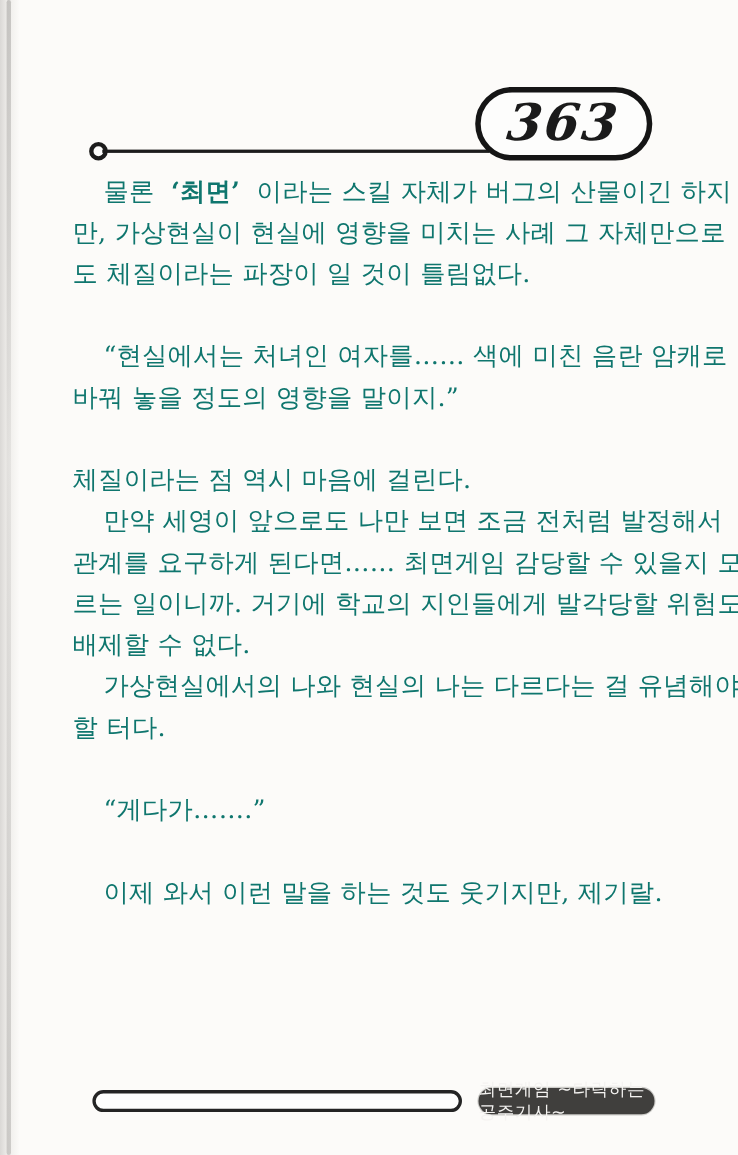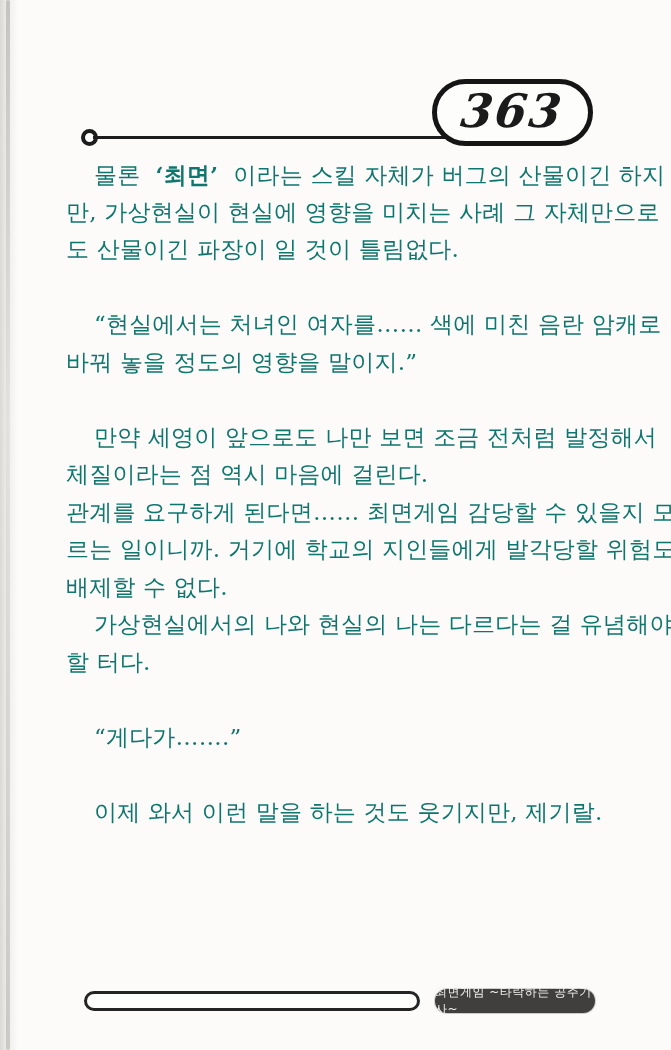--- a/index.html
+++ b/index.html
@@ -50,21 +50,21 @@
   .gap{height:37.5px;}
   .bold{font-weight:bold;}
   
   .footer-pill{
     position:absolute;left:84px;top:991px;width:330px;height:14px;
     border:3px solid #242424;border-radius:11px;background:#fefefd;
   }
   .footer-badge{
     position:absolute;left:435px;top:989px;width:160px;height:24px;
     background:#403f3d;border-radius:12px;
-    color:#f4f3f1;font-size:12px;letter-spacing:.5px;
+    color:#f4f3f1;font-size:16px;letter-spacing:.5px;
     display:flex;align-items:center;justify-content:center;
     font-family:"DejaVu Sans","Liberation Sans",sans-serif;
     box-shadow:0 0 0 1px rgba(64,63,61,.25);
   }
 </style>
 </head>
 <body>
 
 <div class="page">
 
@@ -73,27 +73,27 @@
 
   <div class="rule-dot"></div>
   <div class="rule"></div>
   <div class="page-oval">
     <span class="page-num">363</span>
   </div>
 
   <div class="body-text">
     <div class="line indent"><span>물론  </span><span class="bold">‘최면’</span><span>  이라는 스킬 자체가 버그의 산물이긴 하지</span></div>
     <div class="line">만, 가상현실이 현실에 영향을 미치는 사례 그 자체만으로</div>
-    <div class="line">도 산물이긴 파장이 일 것이 틀림없다.</div>
+    <div class="line">도 체질이라는 파장이 일 것이 틀림없다.</div>
     <div class="gap"></div>
     <div class="line indent">“현실에서는 처녀인 여자를…… 색에 미친 음란 암캐로</div>
     <div class="line">바꿔 놓을 정도의 영향을 말이지.”</div>
     <div class="gap"></div>
+    <div class="line">체질이라는 점 역시 마음에 걸린다.</div>
     <div class="line indent">만약 세영이 앞으로도 나만 보면 조금 전처럼 발정해서</div>
-    <div class="line">체질이라는 점 역시 마음에 걸린다.</div>
     <div class="line">관계를 요구하게 된다면…… 최면게임 감당할 수 있을지 모</div>
     <div class="line">르는 일이니까. 거기에 학교의 지인들에게 발각당할 위험도</div>
     <div class="line">배제할 수 없다.</div>
     <div class="line indent">가상현실에서의 나와 현실의 나는 다르다는 걸 유념해야</div>
     <div class="line">할 터다.</div>
     <div class="gap"></div>
     <div class="line indent">“게다가…….”</div>
     <div class="gap"></div>
     <div class="line indent">이제 와서 이런 말을 하는 것도 웃기지만, 제기랄.</div>
   </div>

